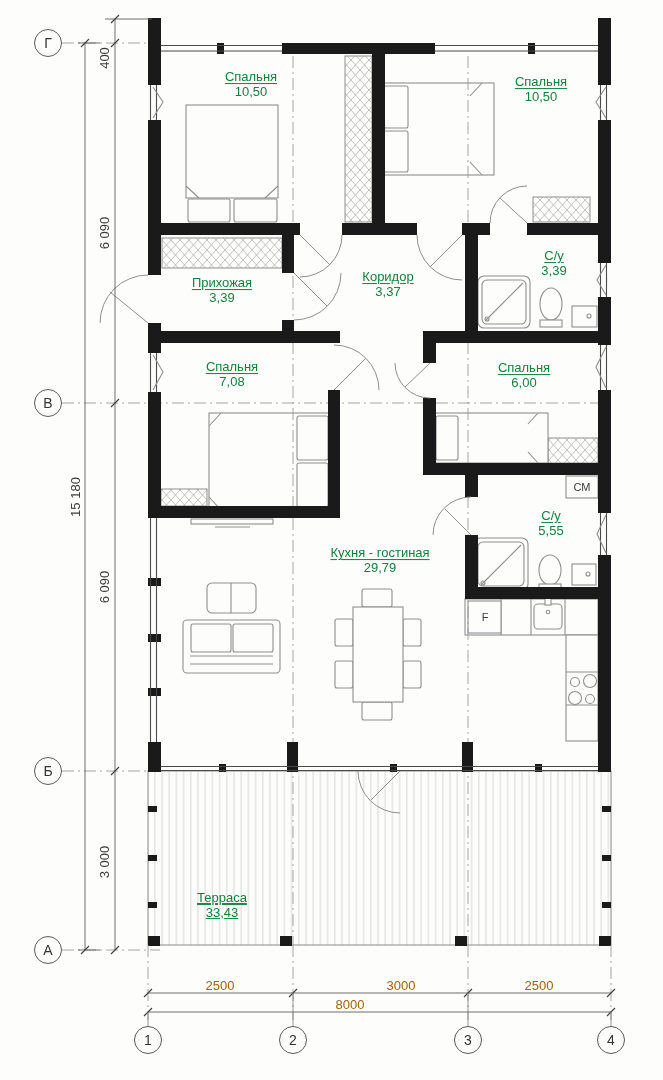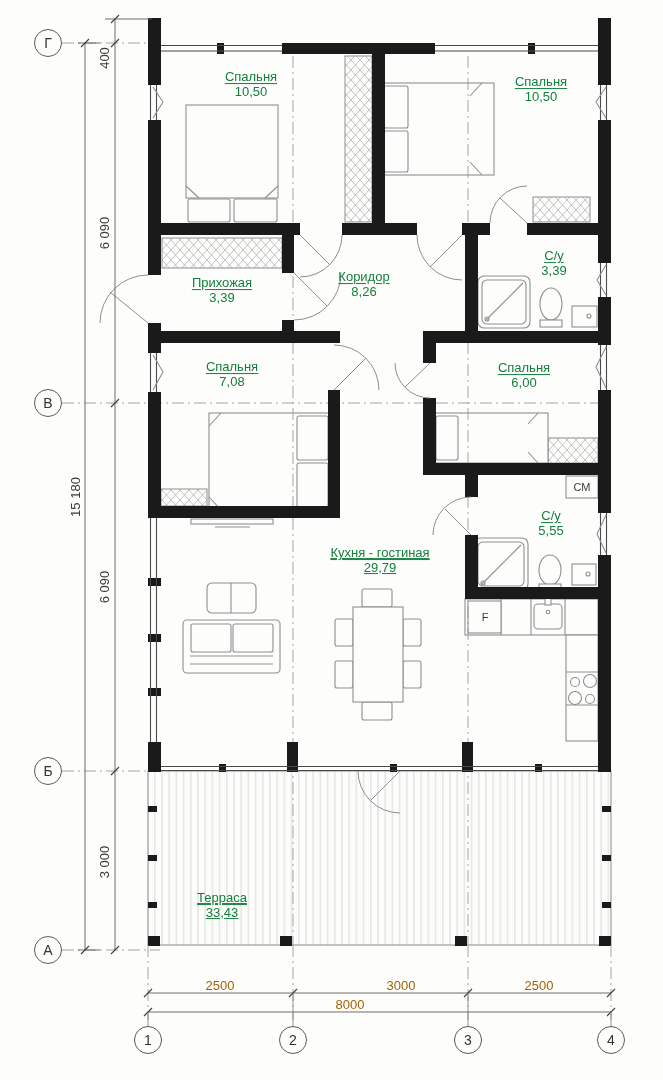--- a/index.html
+++ b/index.html
@@ -301,41 +301,41 @@
       <div class="ra">10,50</div>
   </div>
   <div class="room-label" style="left:541px;top:90px;">
     <div class="rn">Спальня</div>
       <div class="ra">10,50</div>
   </div>
   <div class="room-label" style="left:222px;top:291px;">
     <div class="rn">Прихожая</div>
       <div class="ra">3,39</div>
   </div>
-  <div class="room-label" style="left:364px;top:285px;">
+  <div class="room-label" style="left:388px;top:285px;">
     <div class="rn">Коридор</div>
-      <div class="ra">8,26</div>
+      <div class="ra">3,37</div>
   </div>
   <div class="room-label" style="left:554px;top:264px;">
     <div class="rn">С/у</div>
       <div class="ra">3,39</div>
   </div>
   <div class="room-label" style="left:232px;top:375px;">
     <div class="rn">Спальня</div>
       <div class="ra">7,08</div>
   </div>
   <div class="room-label" style="left:524px;top:376px;">
     <div class="rn">Спальня</div>
       <div class="ra">6,00</div>
   </div>
   <div class="room-label" style="left:551px;top:524px;">
     <div class="rn">С/у</div>
       <div class="ra">5,55</div>
   </div>
-  <div class="room-label" style="left:380px;top:561px;text-decoration:underline;">
+  <div class="room-label" style="left:380px;top:561px;">
     <div class="rn">Кухня - гостиная</div>
       <div class="ra">29,79</div>
   </div>
   <div class="room-label" style="left:222px;top:906px;text-decoration:underline;">
     <div class="rn">Терраса</div>
       <div class="ra">33,43</div>
   </div>
 
   <div class="mini-label" style="left:582px;top:487px;">СМ</div>
   <div class="mini-label" style="left:485px;top:617px;">F</div>

